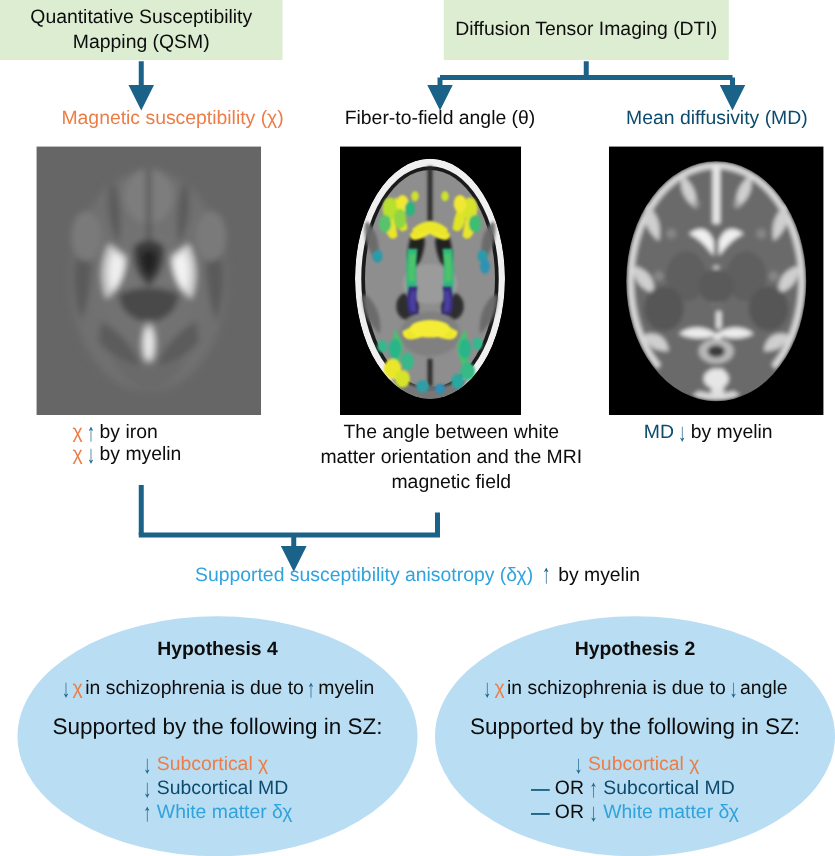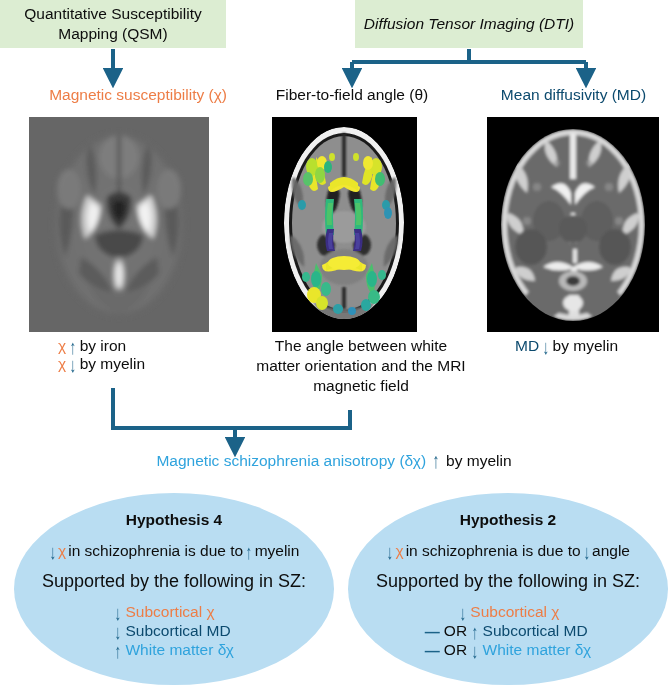--- a/index.html
+++ b/index.html
@@ -139,21 +139,21 @@
   <line x1="113" y1="388" x2="113" y2="428" stroke="#1b6288" stroke-width="4"></line>
   <line x1="350" y1="410" x2="350" y2="428" stroke="#1b6288" stroke-width="4"></line>
   <line x1="111" y1="428" x2="352" y2="428" stroke="#1b6288" stroke-width="4"></line>
   <line x1="235" y1="428" x2="235" y2="447" stroke="#1b6288" stroke-width="4" marker-end="url(#ah)"></line>
 </svg>
 
 <div class="abs method-box" style="left:0;top:0;width:226px;height:48px;">
   <span>Quantitative Susceptibility Mapping (QSM)</span>
 </div>
 
-<div class="abs method-box" style="left:355px;top:0;width:228px;height:48px;font-style:italic;">
+<div class="abs method-box" style="left:355px;top:0;width:228px;height:48px;">
   <span>Diffusion Tensor Imaging (DTI)</span>
 </div>
 
 <div class="abs modality-label c-orange" style="left:0;top:86px;width:227px;text-align:right;">
   <span>Magnetic susceptibility (χ)</span>
 </div>
 
 <div class="abs modality-label c-black" style="left:262px;top:86px;width:180px;">
   <span>Fiber-to-field angle (θ)</span>
 </div>
@@ -386,21 +386,21 @@
 <div class="abs" style="left:515px;top:337px;">
   <div class="bullet-row">
     <span class="c-green">MD</span>
     <span class="arw">↓</span>
     <span>by myelin</span>
   </div>
 </div>
 
 <div class="abs" style="left:0;top:452px;width:668px;display:flex;justify-content:center;">
   <div class="bullet-row" style="gap:6px;">
-    <span class="c-blue">Magnetic schizophrenia anisotropy (δχ)</span>
+    <span class="c-blue">Supported susceptibility anisotropy (δχ)</span>
     <span class="arw arw-big">↑</span>
     <span>by myelin</span>
   </div>
 </div>
 
 <div class="abs ellipse" style="left:14px;top:493px;width:320px;height:192px;padding-top:18px;box-sizing:border-box;">
   <div class="h-title">Hypothesis 4</div>
   <div class="h-line" style="margin-top:13px;">
     <span class="arw">↓</span>
     <span class="c-orange">χ</span>

